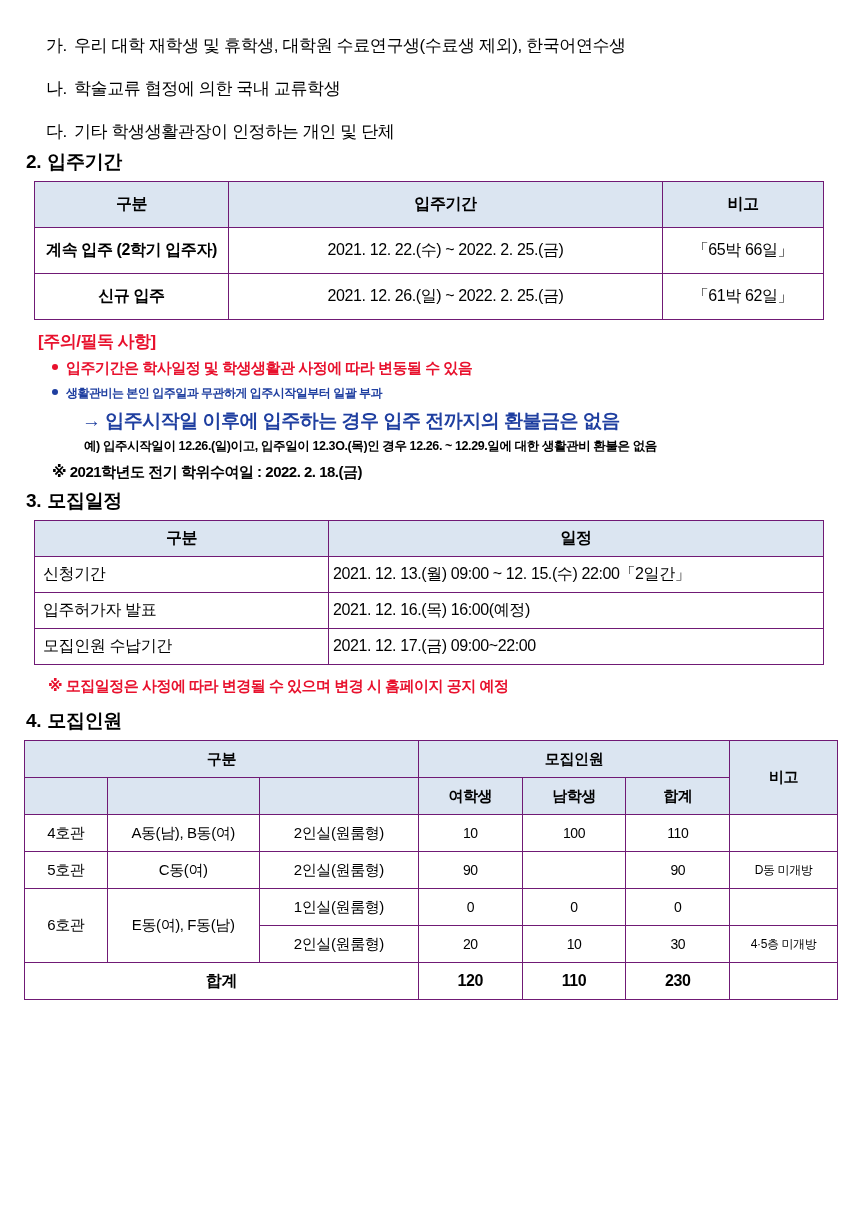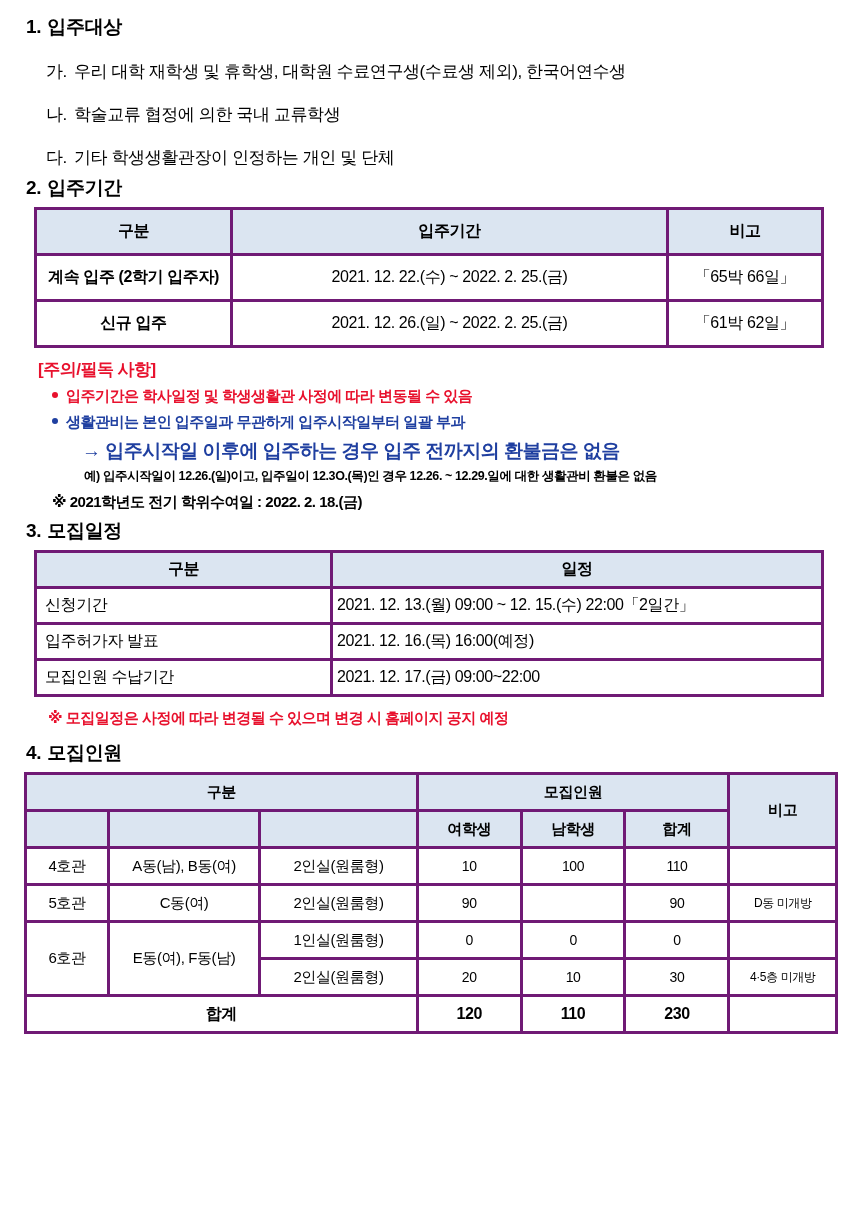--- a/index.html
+++ b/index.html
@@ -43,21 +43,21 @@
   table {
     border-collapse: collapse;
     width: 100%;
     font-size: 15px;
   }
   table.t1, table.t2, table.t3 { margin: 6px 0 8px 0; }
   table.t1 { width: 790px; margin-left: 12px; }
   table.t2 { width: 790px; margin-left: 12px; }
   table.t3 { width: 814px; margin-left: 2px; }
   td, th {
-    border: 3px solid #701a75;
+    border: 1px solid #701a75;
     padding: 6px 4px;
     text-align: center;
     vertical-align: middle;
     letter-spacing: -0.4px;
   }
   th {
     background: #dbe5f1;
     font-weight: bold;
     font-size: 16px;
   }
@@ -88,21 +88,21 @@
   }
   .bullet-red {
     color: #e8112d;
     font-size: 15px;
     font-weight: bold;
     margin: 5px 0 5px 30px;
     letter-spacing: -0.5px;
   }
   .bullet-blue {
     color: #1f3fa0;
-    font-size: 15px;
+    font-size: 12px;
     font-weight: bold;
     margin: 7px 0 5px 30px;
     letter-spacing: -0.5px;
   }
   .bullet-dot {
     display: inline-block;
     width: 6px; height: 6px;
     border-radius: 50%;
     background: currentColor;
     margin-right: 8px;
@@ -137,23 +137,20 @@
     margin: 12px 0 12px 26px;
     letter-spacing: -0.5px;
   }
 </style>
 </head>
 <body>
 
 <div class="page">
 
   <div class="sec-block">
-    <div class="sec-head">
-      <span class="num">1.</span><span>입주대상</span>
-    </div>
     <div class="line">
       <span class="mk">가.</span><span>우리 대학 재학생 및 휴학생, 대학원 수료연구생(수료생 제외), 한국어연수생</span>
     </div>
     <div class="line">
       <span class="mk">나.</span><span>학술교류 협정에 의한 국내 교류학생</span>
     </div>
     <div class="line">
       <span class="mk">다.</span><span>기타 학생생활관장이 인정하는 개인 및 단체</span>
     </div>
   </div>

